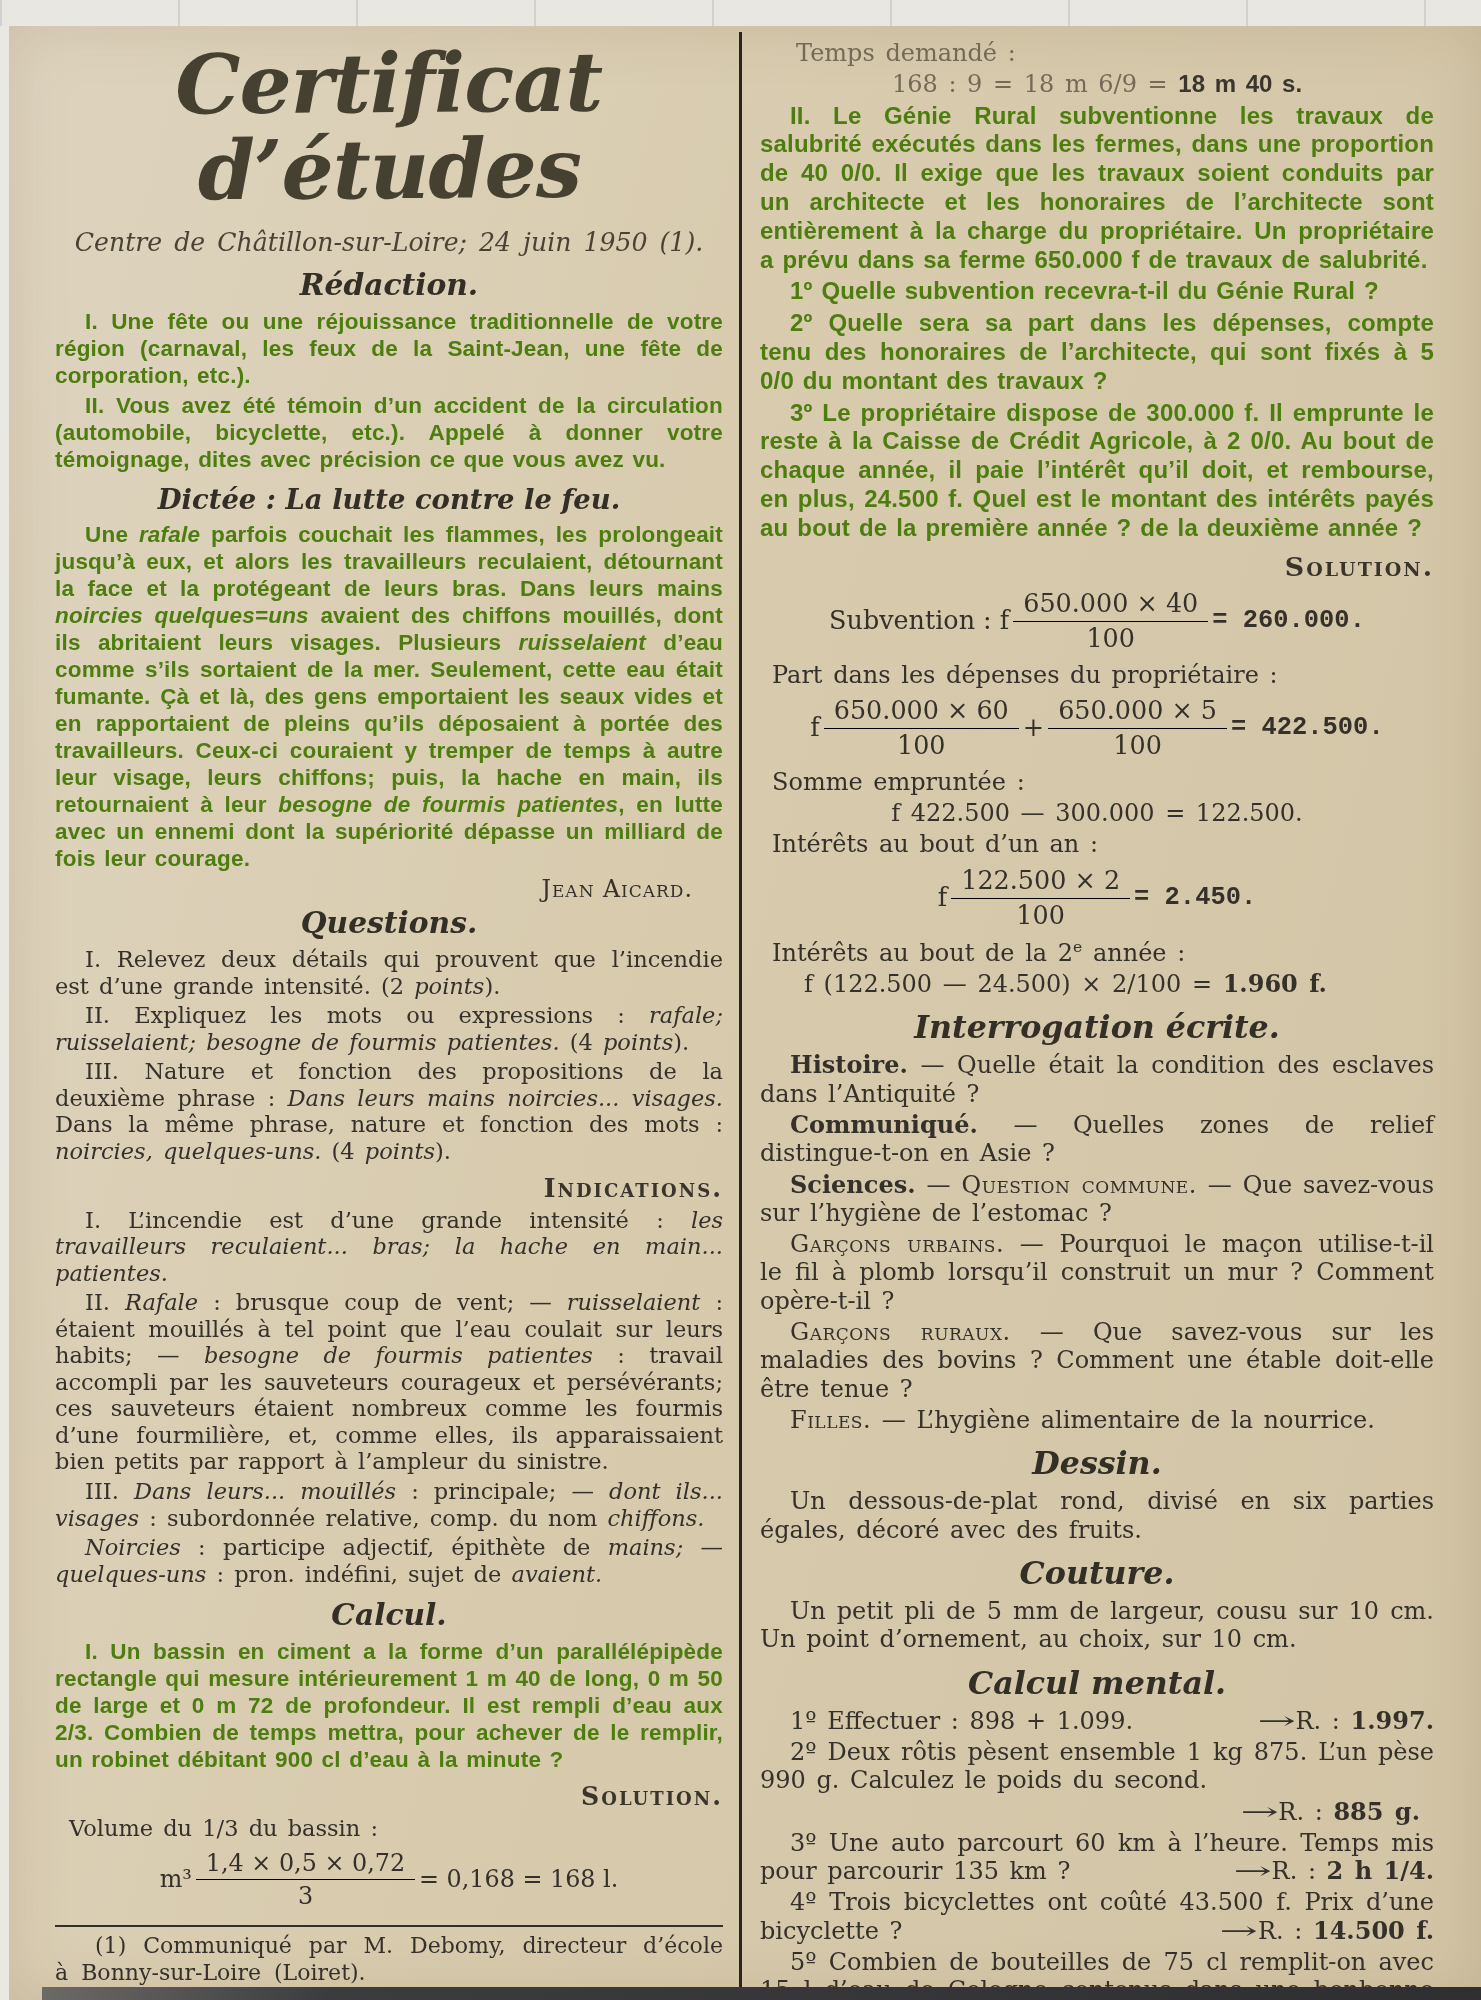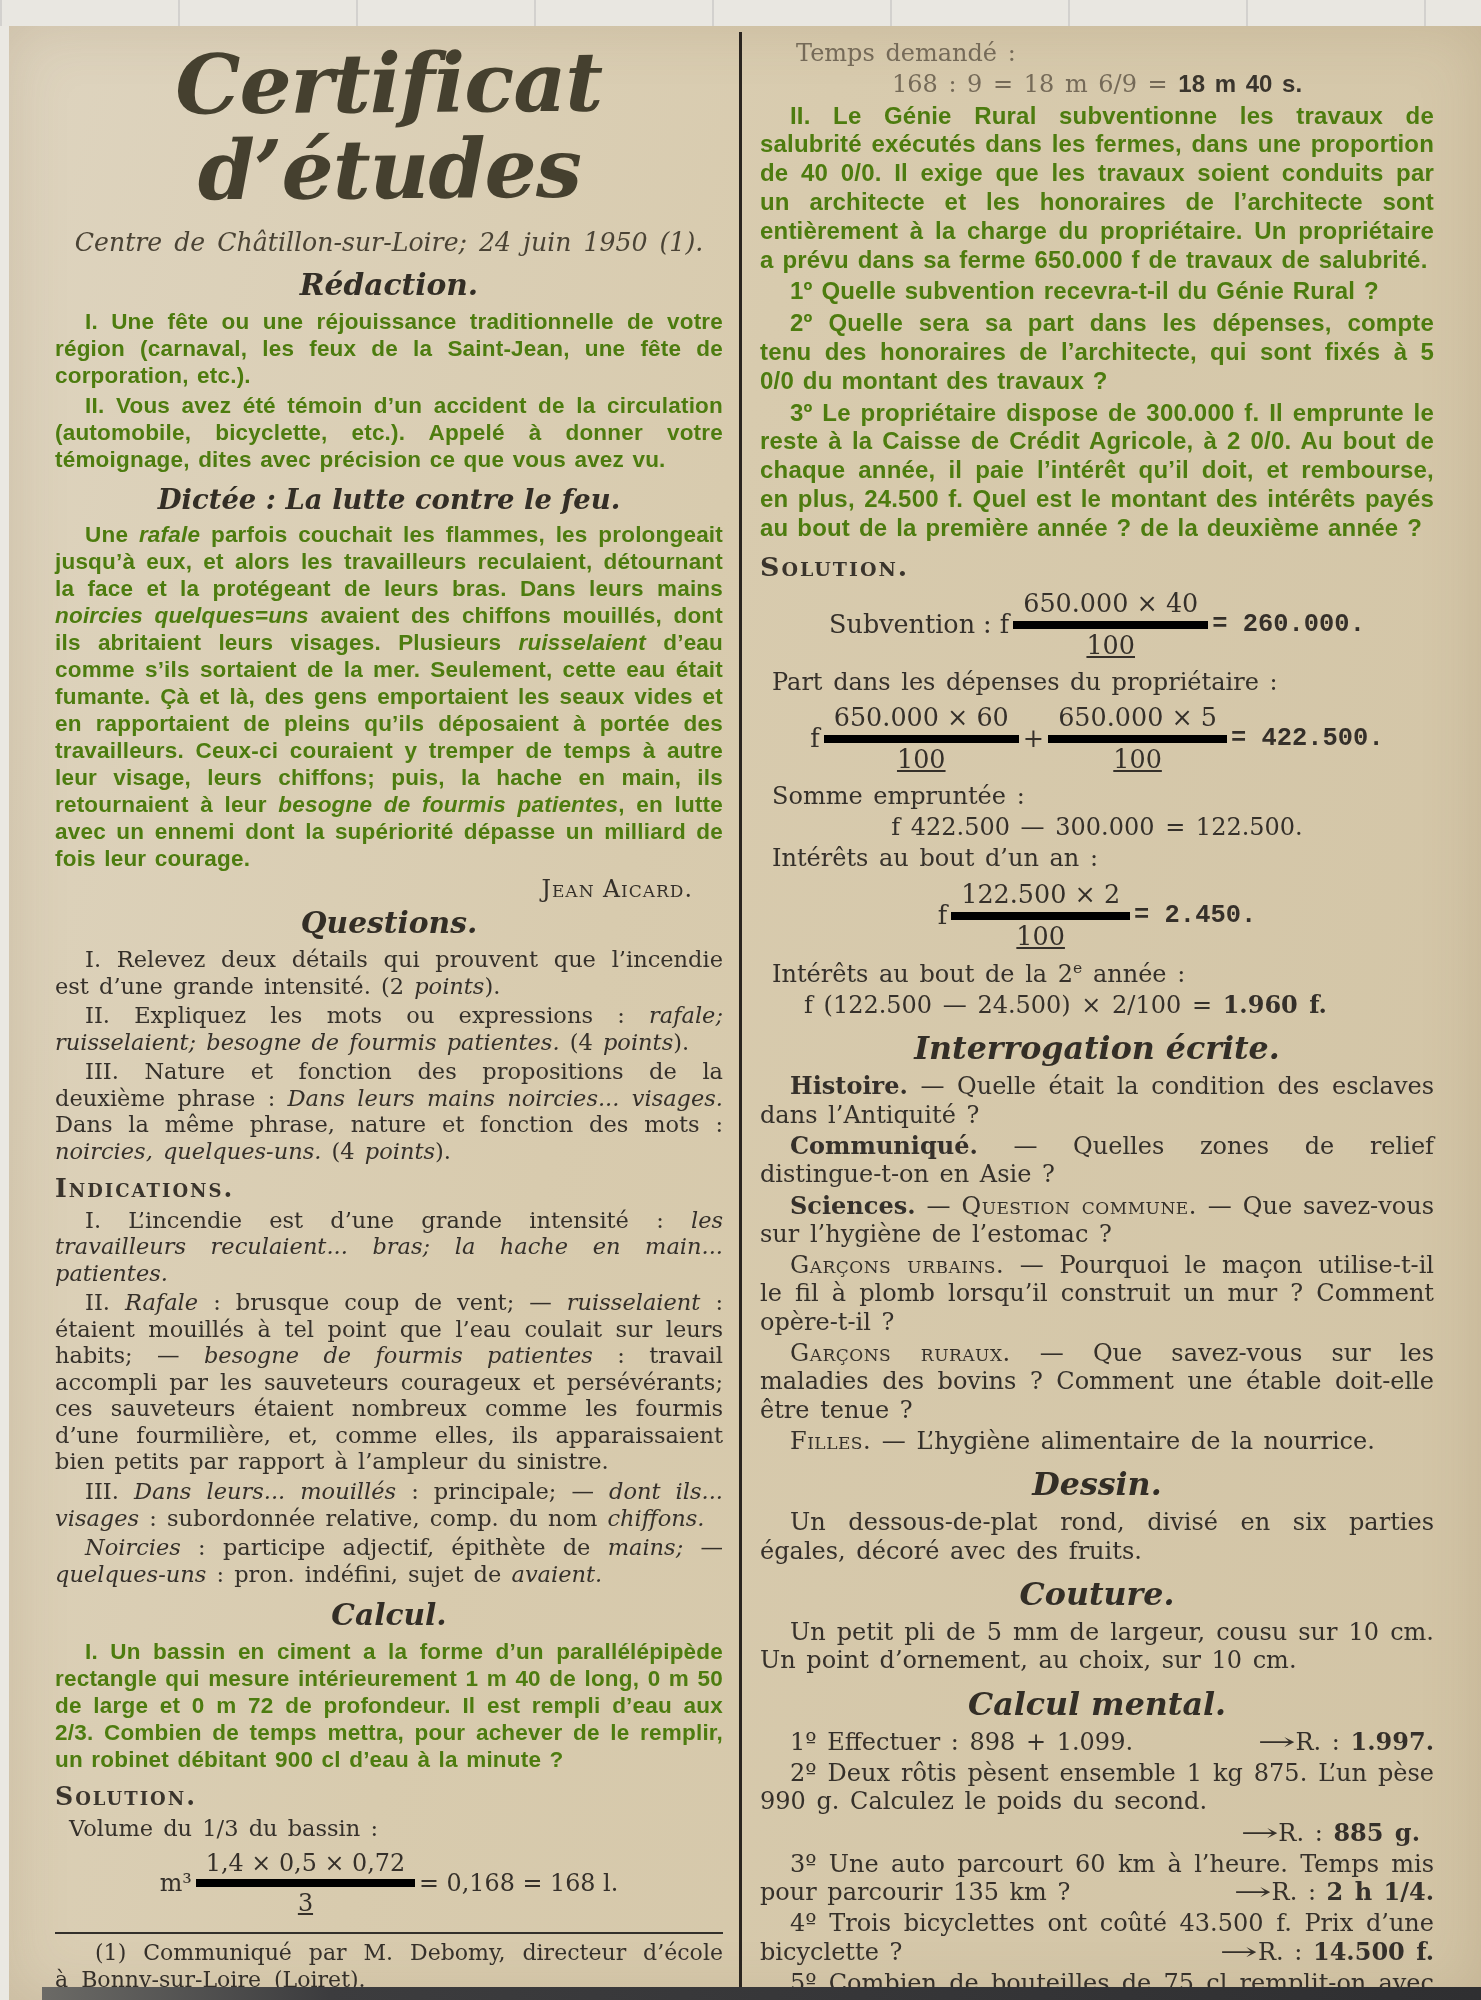--- a/index.html
+++ b/index.html
@@ -45,21 +45,21 @@
   }
   .doc-subtitle{
     font-style:italic;font-size:1.12em;text-align:center;
     color:#4a4335;margin:0 0 10px;word-spacing:4px;
   }
   .h-bi{
     font-weight:bold;font-style:italic;font-size:1.32em;
     text-align:center;margin:10px 0 6px;color:#332e26;
   }
   .h-sc{
-    font-variant:small-caps;font-size:1.12em;text-align:left;
+    font-variant:small-caps;font-size:1.12em;text-align:right;
     letter-spacing:2px;margin:8px 0 4px;color:#3a342c;
   }
   p{margin:3px 0;}
   .serif-p{
     font-family:"DejaVu Serif", serif;
     line-height:1.18;text-align:justify;text-indent:30px;
     word-spacing:3px;color:#35302a;
   }
   .sans-p{
     font-family:Liberation Sans, sans-serif;
@@ -75,21 +75,21 @@
   .temps-label{text-indent:36px;text-align:left;}
   .temps-eq{text-align:center;text-indent:0;}
 
   .formula{
     display:flex;align-items:center;justify-content:center;
     gap:4px;margin:8px 0;font-size:1.06em;line-height:1.1;
   }
   .formula .pre{font-size:1em;}
   .frac{display:inline-flex;flex-direction:column;text-align:center;}
   .frac .num{padding:0 10px 3px;}
-  .frac .den{border-top:8px solid #000000;padding:3px 10px 0;text-decoration:underline;}
+  .frac .den{border-top:1px solid #000000;padding:3px 10px 0;}
   .res{font-weight:700;font-family:Liberation Mono, monospace;}
   .eq-line{text-align:center;text-indent:0;}
   .eq-left{text-indent:44px;text-align:left;}
   .label-line{text-indent:12px;}
 
   .footnote-rule{border:none;border-top:2px solid #33302b;margin:16px 0 6px;width:100%;}
   .footnote{font-size:.98em;line-height:1.2;text-indent:40px;word-spacing:6px;}
 
   .cm{position:relative;}
   .cm-answer{float:right;white-space:nowrap;}

